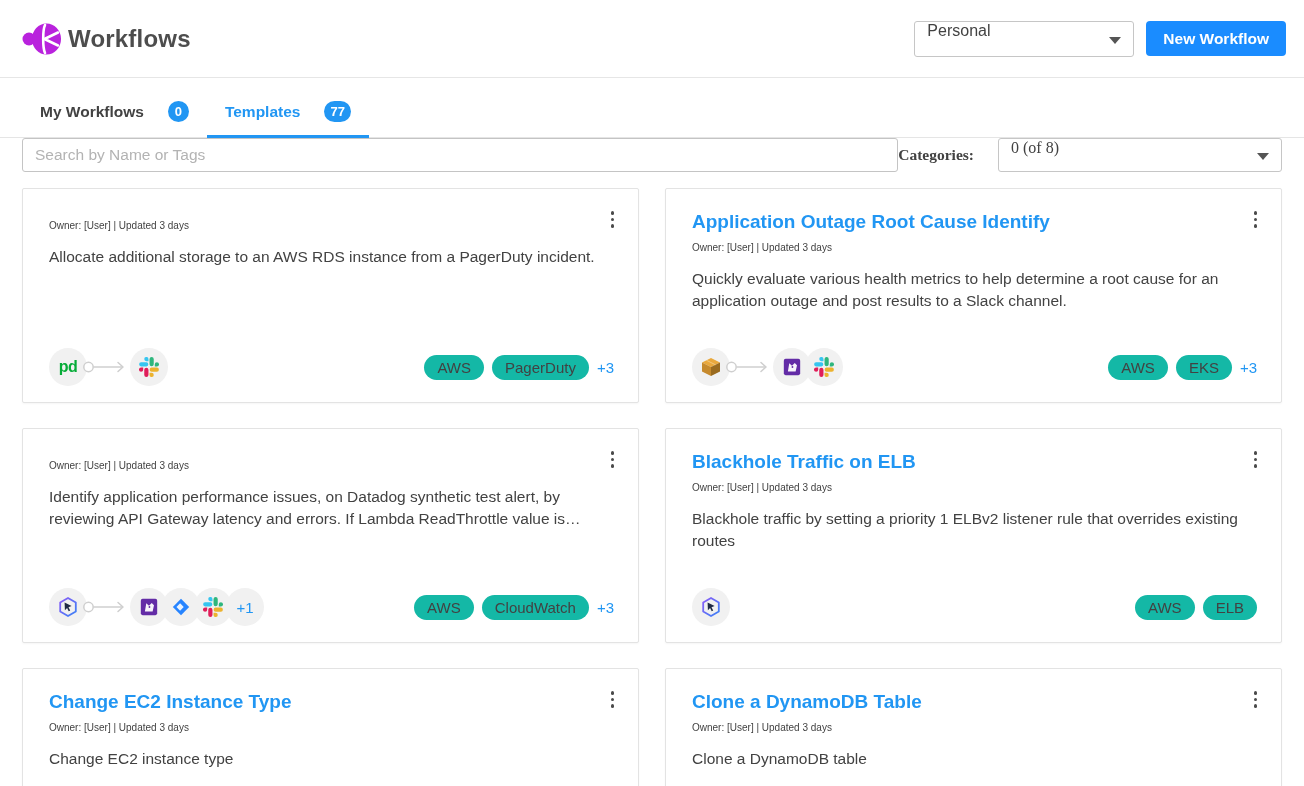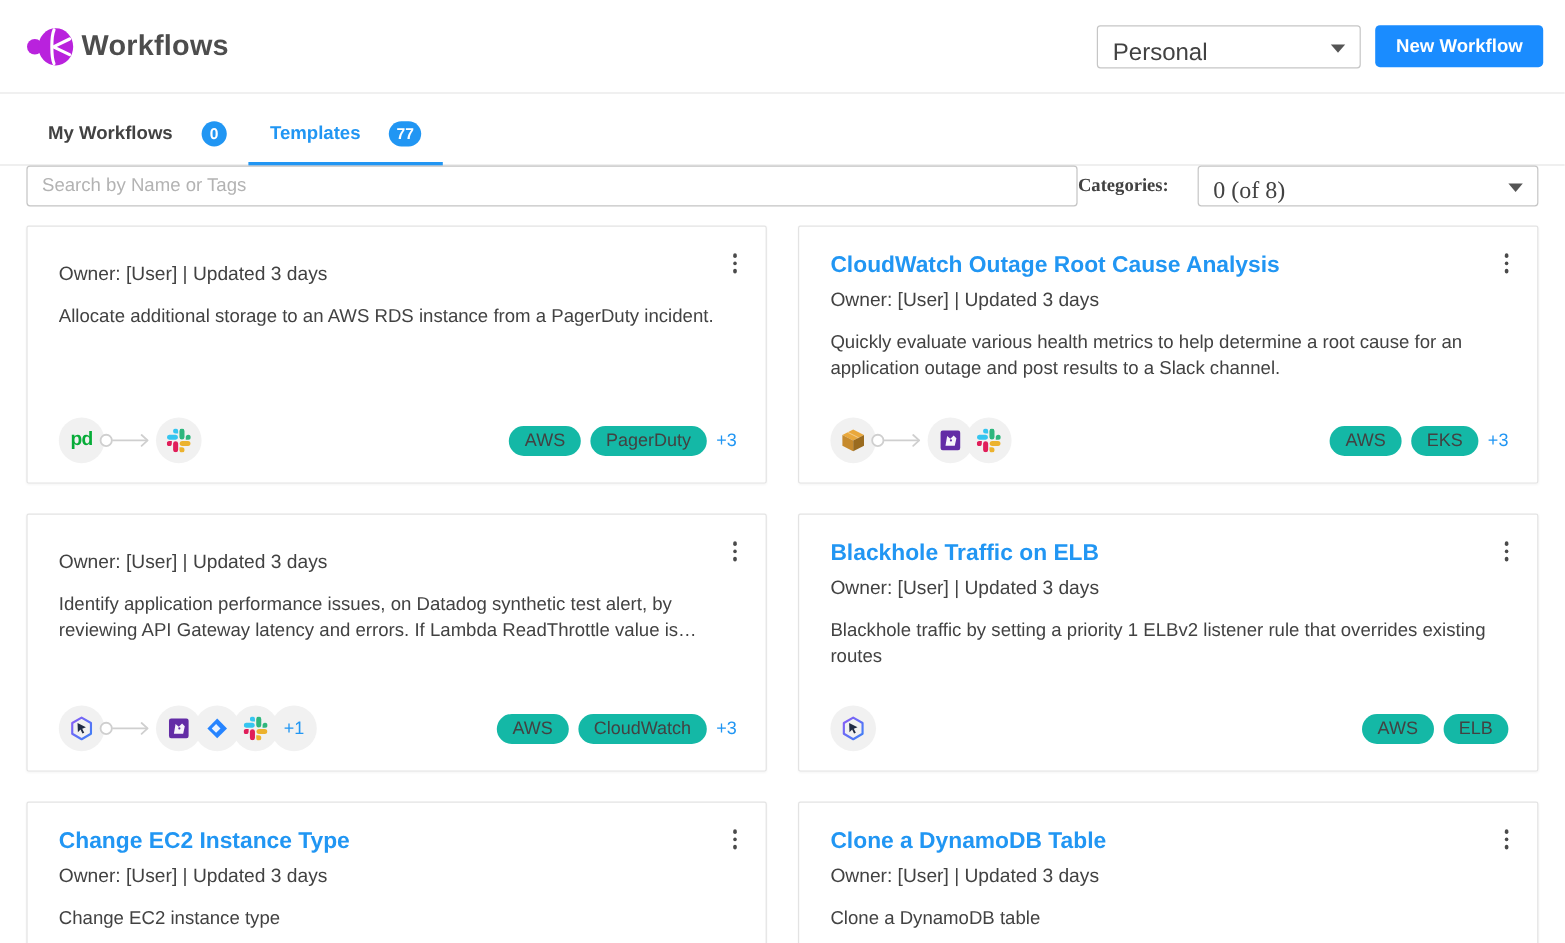--- a/index.html
+++ b/index.html
@@ -7,21 +7,21 @@
     font-family:"Liberation Sans", sans-serif; color:#424242; }
   :root { --accent:#2196f3; --btn:#1a8cff; --logo:#b922dd; --border:#e3e3e3; }
 
   
   .header { height:78px; display:flex; align-items:center; padding:0 18px 0 22px;
     border-bottom:1px solid #e6e6e6; }
   .logo { width:40px; height:36px; margin-right:6px; flex:0 0 auto; }
   .app-title { font-size:24px; font-weight:700; color:#4d4d4d; letter-spacing:.2px; }
   .header-right { margin-left:auto; display:flex; align-items:center; gap:12px; }
   .select { position:relative; border:1px solid #c6c6c6; border-radius:3px; background:#fff;
-    height:36px; display:flex; align-items:flex-end; padding:0 34px 0 12px; font-size:20px; color:#424242; cursor:pointer; }
+    height:36px; display:flex; align-items:flex-start; padding:0 34px 0 12px; font-size:16px; color:#424242; cursor:pointer; }
   .select .caret { position:absolute; right:12px; top:50%; margin-top:-2px; width:0; height:0;
     border-left:6px solid transparent; border-right:6px solid transparent; border-top:7px solid #555; }
   .ws-select { width:220px; }
   .btn-primary { background:var(--btn); color:#fff; font-weight:700; font-size:15.5px;
     border:none; border-radius:4px; height:35px; padding:0 17px; cursor:pointer; }
 
   
   .tabs { display:flex; align-items:flex-end; padding:0 0 0 22px; margin-top:17px;
     border-bottom:1px solid #e5e5e5; }
   .tab { display:flex; align-items:center; gap:24px; padding:6px 18px 13px; font-size:15.5px;
@@ -42,21 +42,21 @@
 
   
   .grid { display:grid; grid-template-columns:1fr 1fr; gap:25px 26px; padding:0 22px; margin-top:16px;
     grid-auto-rows:215px; }
   .card { background:#fff; border:1px solid var(--border); border-radius:2px;
     box-shadow:0 1px 2px rgba(0,0,0,.04); padding:22px 24px 16px 26px; display:flex; flex-direction:column; position:relative; }
   .card-title { font-size:19px; font-weight:700; color:var(--accent); cursor:pointer; padding-right:30px; }
   .kebab { position:absolute; top:18px; right:20px; display:flex; flex-direction:column; gap:3px;
     padding:4px; cursor:pointer; }
   .kebab i { width:3.5px; height:3.5px; border-radius:50%; background:#4a4a4a; }
-  .card-meta { margin-top:9px; font-size:16px; color:#424242; }
+  .card-meta { margin-top:9px; font-size:10px; color:#424242; }
   .card-desc { margin-top:15px; font-size:15.5px; line-height:22px; color:#424242;
     display:-webkit-box; -webkit-line-clamp:2; -webkit-box-orient:vertical; overflow:hidden; }
   .card-footer { margin-top:auto; display:flex; align-items:center; }
   .icon-row { display:flex; align-items:center; }
   .icon-circle { width:38px; height:38px; border-radius:50%; background:#f1f1f1;
     display:flex; align-items:center; justify-content:center; flex:0 0 auto; }
   .icon-circle + .icon-circle { margin-left:-6px; }
   .pd-text { color:#06ac38; font-weight:800; font-size:16px; letter-spacing:-.5px; }
   .plus-one { color:var(--accent); font-size:15px; font-weight:400; }
   .connector { margin:0 2px 0 -5px; flex:0 0 auto; display:flex; align-items:center; }
@@ -143,21 +143,21 @@
         </div>
     </div>
   </article>
 
   <article class="card">
     <div class="kebab">
         <i></i>
         <i></i>
         <i></i>
       </div>
-    <h3 class="card-title">CloudWatch Outage Root Cause Analysis</h3>
+    <h3 class="card-title">Application Outage Root Cause Identify</h3>
     <div class="card-meta">Owner: [User] | Updated 3 days</div>
     <p class="card-desc">Quickly evaluate various health metrics to help determine a root cause for an application outage and post results to a Slack channel.</p>
     <div class="card-footer">
       <div class="icon-row">
           <span class="icon-circle">
             <svg width="22" height="22" viewBox="0 0 22 22">
               <polygon points="11,2 20,6.5 11,11 2,6.5" fill="#E9A83C"></polygon>
               <polygon points="2,6.5 11,11 11,20 2,15.5" fill="#C68A2D"></polygon>
               <polygon points="20,6.5 11,11 11,20 20,15.5" fill="#9A6B1F"></polygon>
               <line x1="6.5" y1="4.3" x2="15.5" y2="8.8" stroke="#fff" stroke-width=".7" opacity=".5"></line>

